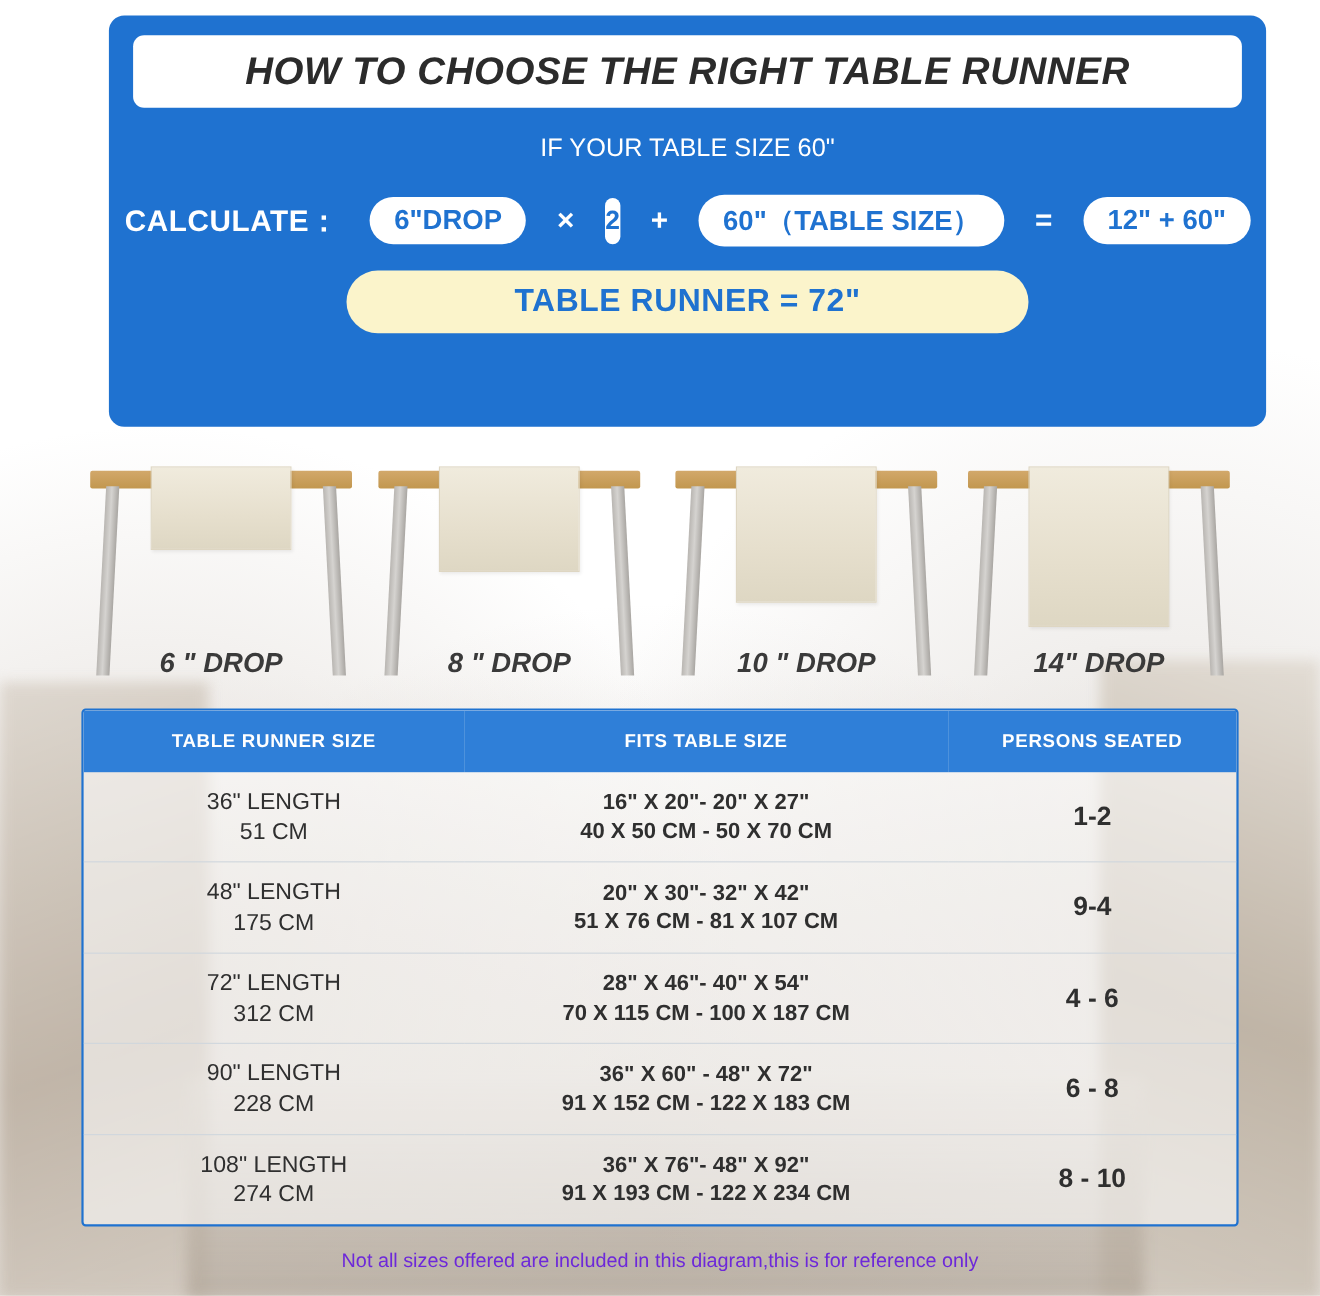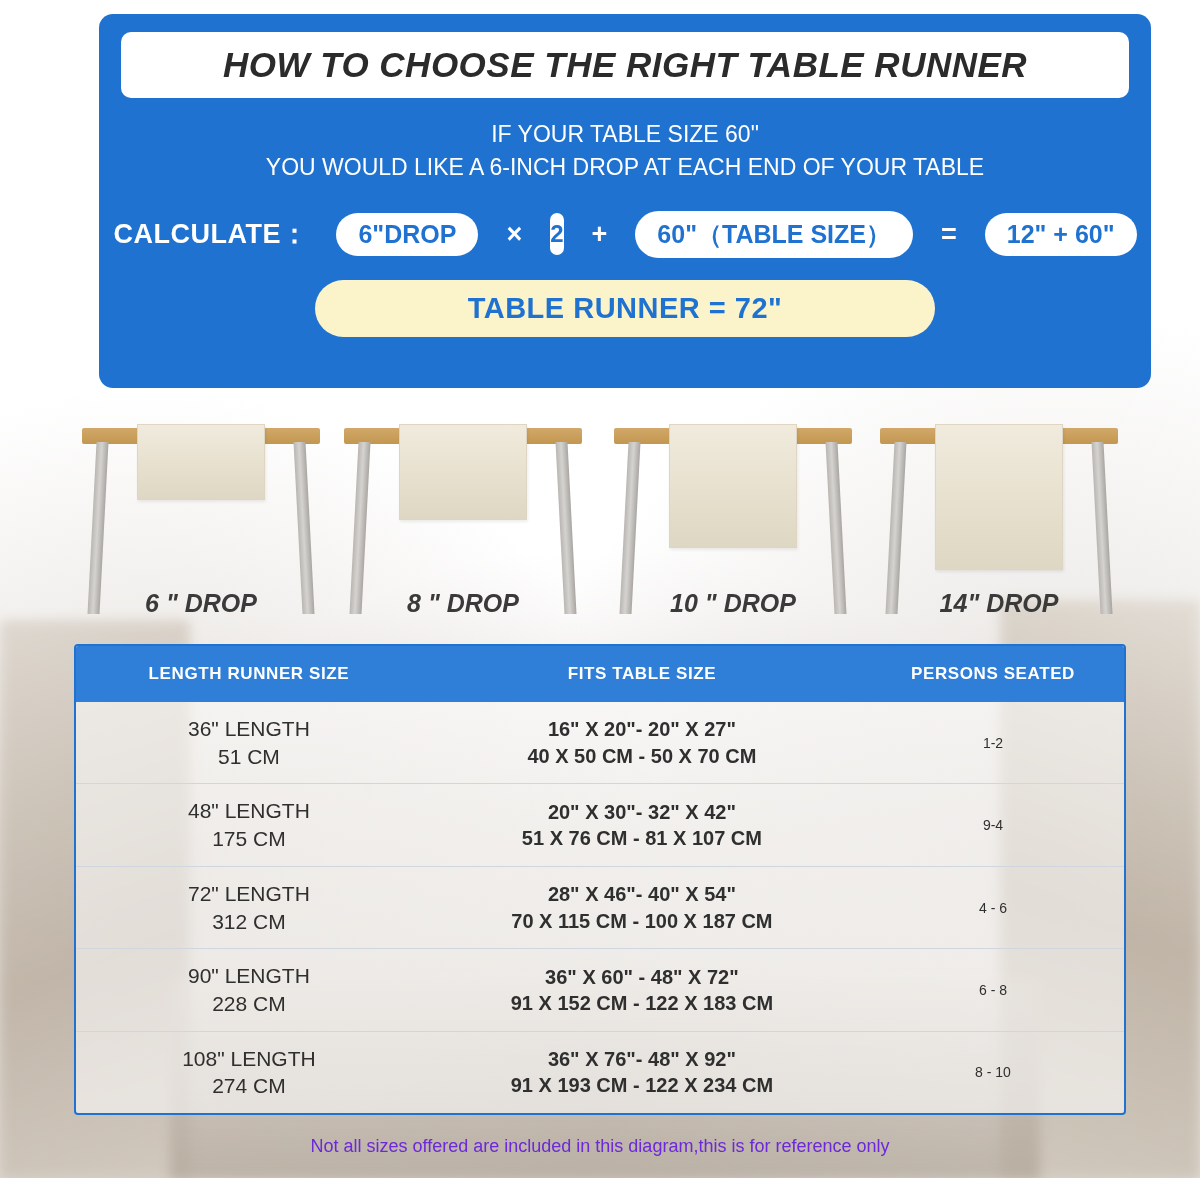--- a/index.html
+++ b/index.html
@@ -196,21 +196,21 @@
   tbody td {
     padding: 13px 6px;
     text-align: center;
     color: #2f2f2f;
     border-top: 1px solid #cfd6dd;
     vertical-align: middle;
   }
   tbody tr:first-child td { border-top: none; }
   td.col1 { width: 33%; font-size: 21px; line-height: 1.32; }
   td.col2 { width: 42%; font-size: 20px; line-height: 1.32; font-weight: bold; }
-  td.col3 { width: 25%; font-size: 14px; }
+  td.col3 { width: 25%; font-size: 24px; font-weight: bold; }
   .note {
     position: absolute;
     left: 74px; top: 1136px;
     width: 1052px;
     text-align: center;
     font-size: 18px;
     color: #6d28d9;
   }
 </style>
 </head>
@@ -223,21 +223,20 @@
 
 <div class="page">
 
   <section class="hero">
     <div class="hero-title-box">
       <div class="hero-title">HOW TO CHOOSE THE RIGHT TABLE RUNNER</div>
     </div>
 
     <div class="hero-sub">
       <div>IF YOUR TABLE SIZE 60"</div>
-      <div>YOU WOULD LIKE A 6-INCH DROP AT EACH END OF YOUR TABLE</div>
     </div>
 
     <div class="calc-row">
       <span class="calc-label">CALCULATE：</span>
       <span class="pill">6"DROP</span>
       <span class="op">×</span>
       <span class="pill round">2</span>
       <span class="op">+</span>
       <span class="pill">60"（TABLE SIZE）</span>
       <span class="op">=</span>
@@ -277,21 +276,21 @@
       <div class="leg right"></div>
       <div class="runner w4"></div>
       <div class="drop-label">14" DROP</div>
     </div>
   </section>
 
   <section class="table-wrap">
     <table>
       <thead>
         <tr>
-          <th>LENGTH RUNNER SIZE</th>
+          <th>TABLE RUNNER SIZE</th>
           <th>FITS TABLE SIZE</th>
           <th>PERSONS SEATED</th>
         </tr>
       </thead>
       <tbody>
         <tr>
           <td class="col1">
             <div>36" LENGTH</div>
             <div>51 CM</div>
           </td>

